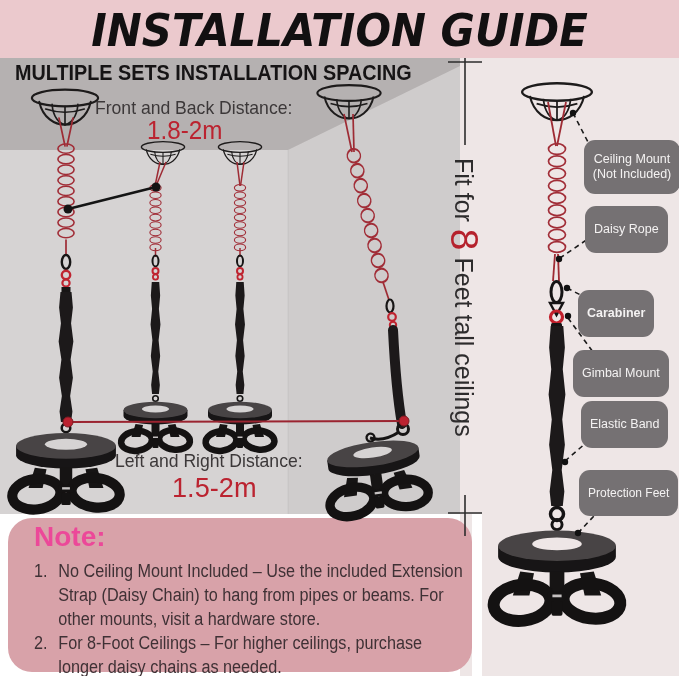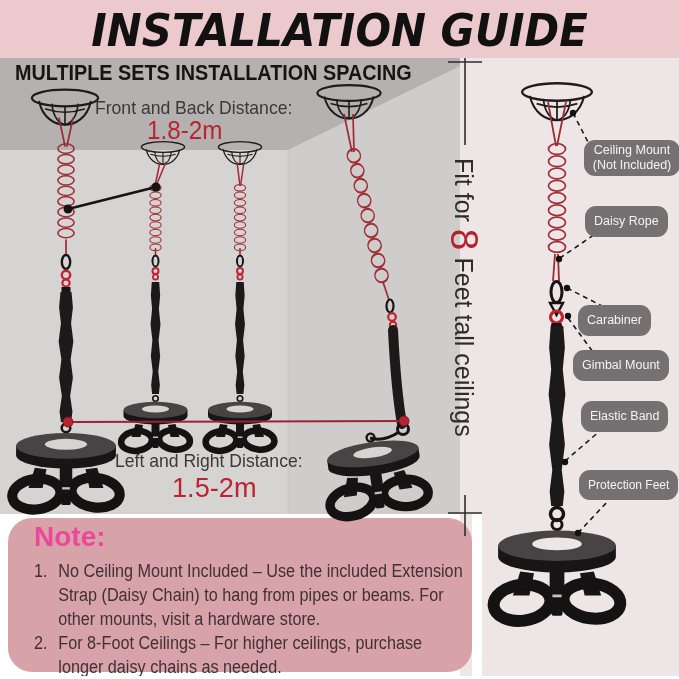--- a/index.html
+++ b/index.html
@@ -22,24 +22,24 @@
   .dist-value{color:#bb2330;font-weight:normal;white-space:nowrap;z-index:5;
               transform:scaleX(0.97);transform-origin:left top;}
   #fb-label{left:95px;top:97px;}
   #fb-value{left:147px;top:116px;font-size:25px;}
   #lr-label{left:115px;top:450px;}
   #lr-value{left:172px;top:472px;font-size:28px;}
   #fit-text{left:444px;top:158px;width:40px;height:348px;writing-mode:vertical-rl;
             font-size:25px;line-height:40px;color:#2e2c2d;white-space:nowrap;z-index:5;}
   #fit-text .big8{font-size:39px;color:#b5222d;}
   .part-label{background:#757173;color:#f4f2f2;font-size:12.5px;line-height:1.2;
-              border-radius:11px;padding:8px 9px;white-space:nowrap;z-index:5;text-align:center;}
-  #lbl-ceiling{left:584px;top:140px;width:86px;white-space:normal;padding:3px 5px;}
+              border-radius:11px;padding:16px 9px;white-space:nowrap;z-index:5;text-align:center;}
+  #lbl-ceiling{left:584px;top:140px;width:86px;white-space:normal;padding:12px 5px;}
   #lbl-daisy{left:585px;top:206px;}
-  #lbl-carabiner{left:578px;top:305px;}
+  #lbl-carabiner{left:578px;top:290px;font-weight:bold;}
   #lbl-gimbal{left:573px;top:350px;}
   #lbl-elastic{left:581px;top:401px;}
   #lbl-belt{left:579px;top:470px;font-size:12px;}
   
   #note-box{left:8px;top:518px;width:464px;height:154px;background:#d8a2a9;
             border-radius:24px;z-index:3;}
   #note-title{left:34px;top:521px;font-size:28px;font-weight:bold;color:#ec4899;z-index:4;}
   #note-items{left:34px;top:559px;width:478px;transform:scaleX(0.90);transform-origin:left top;
               font-size:18px;line-height:24px;color:#3f3135;z-index:4;}
   .note-item{display:flex;}

